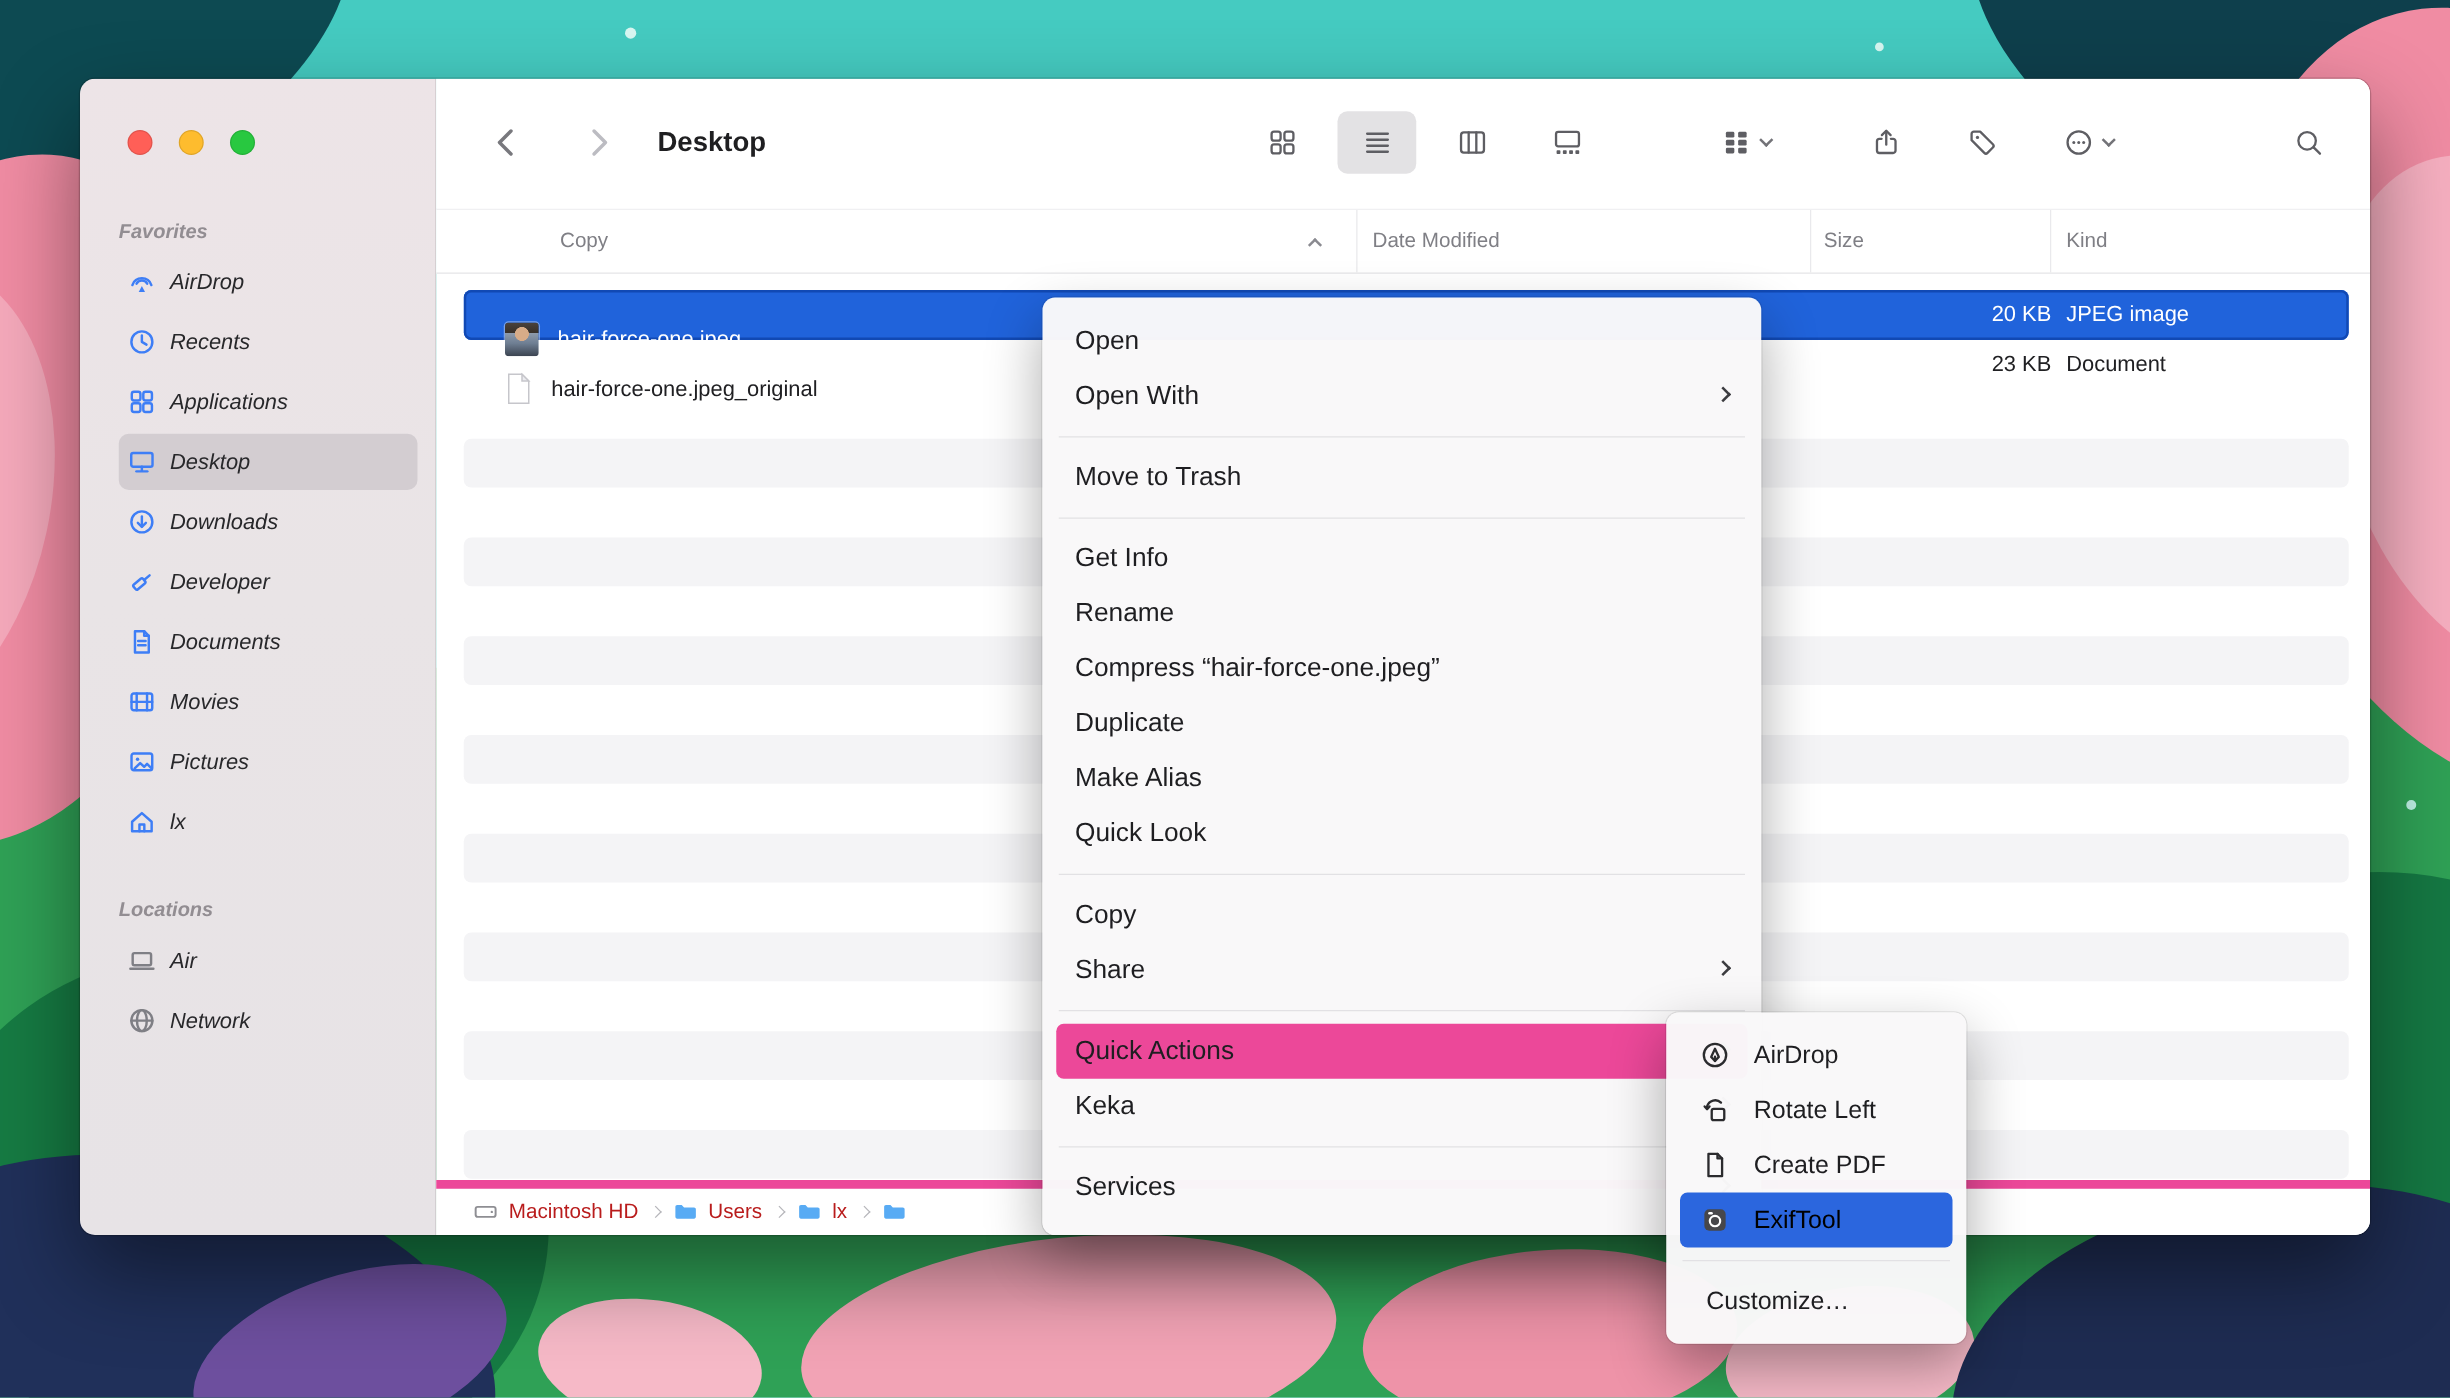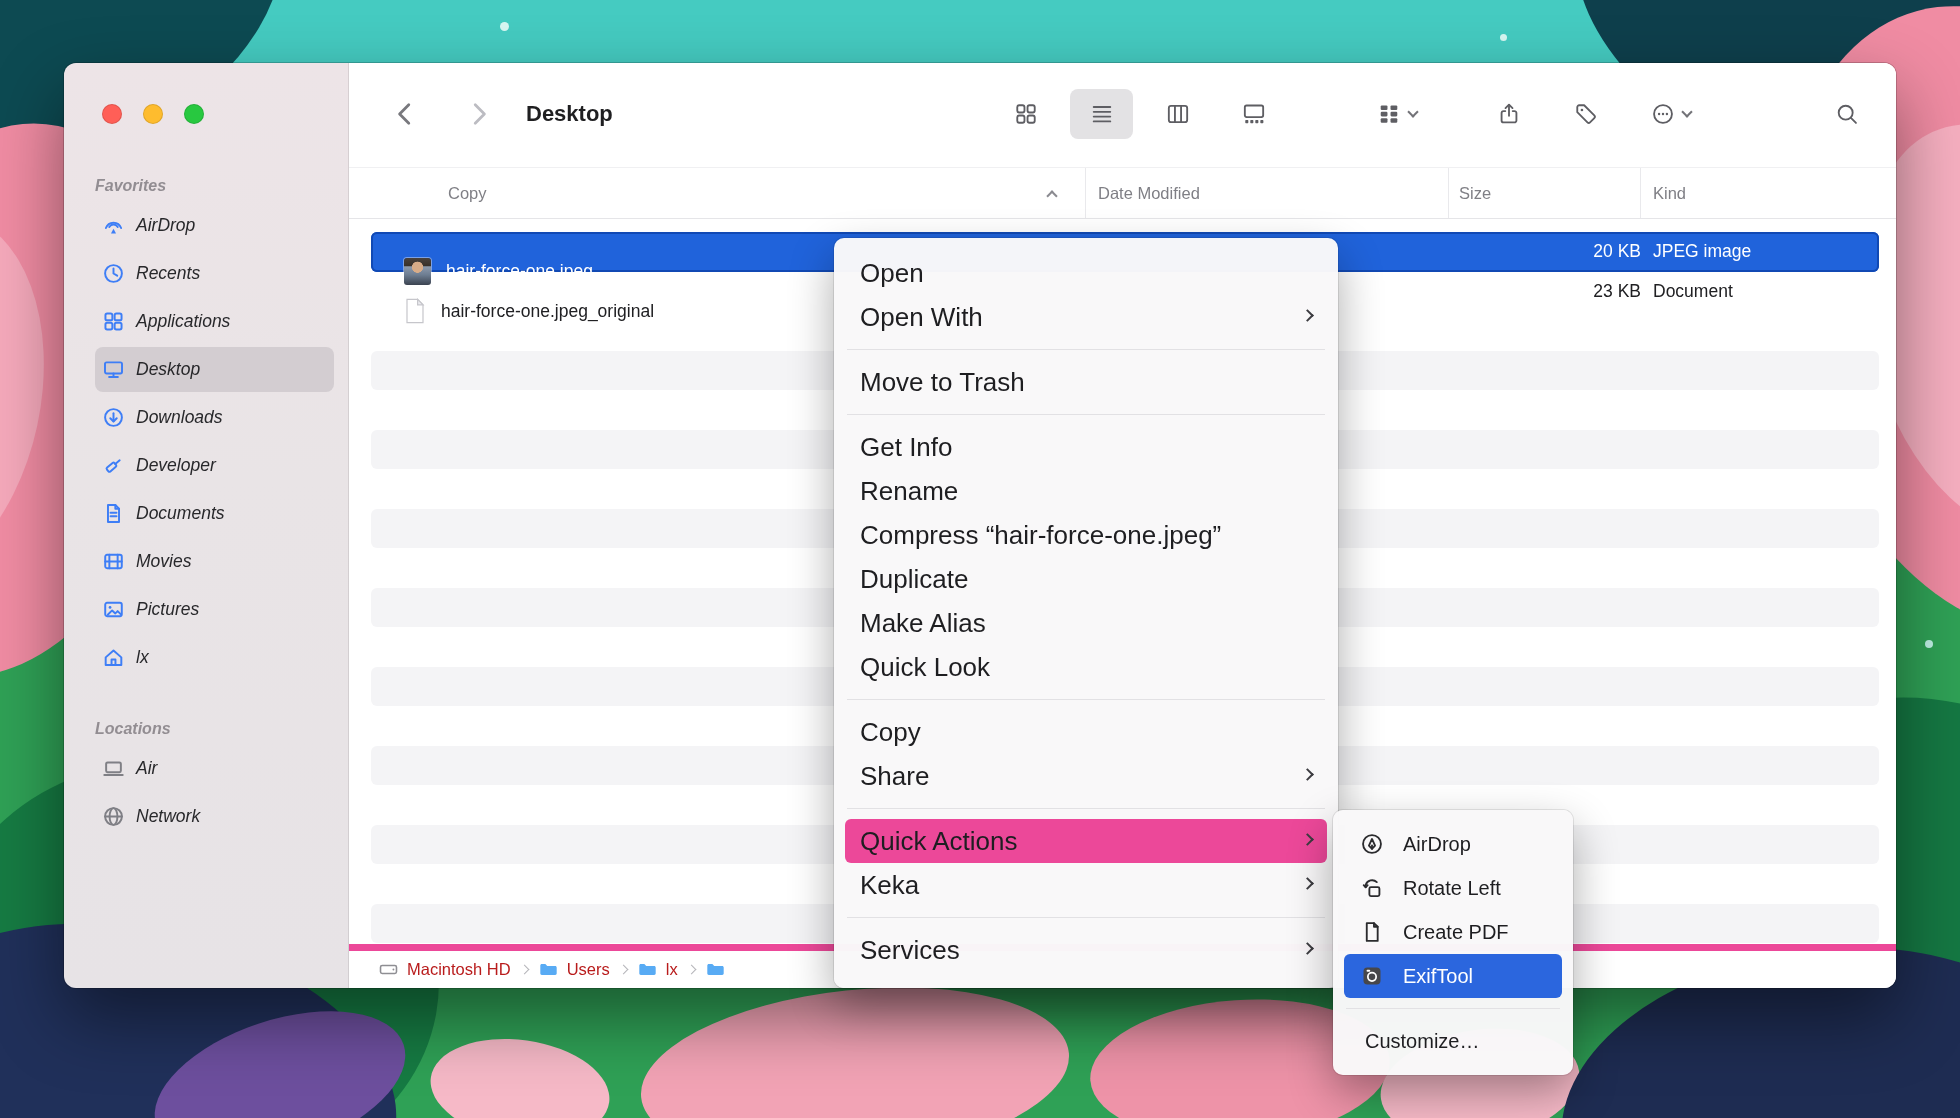--- a/index.html
+++ b/index.html
@@ -96,37 +96,37 @@
   .pathbar { position: absolute; left: 0; right: 0; top: 881px; bottom: 0;
     border-top: 7px solid #ec4899; background: #fff; display: flex; align-items: center;
     padding-left: 29px; gap: 10px; font-size: 16.5px; color: #b91c1c; }
   .crumb { display: flex; align-items: center; gap: 8px; }
   .csep { width: 7px; height: 7px; border-width: 1.8px; color: #b5b5ba; }
   .picon { width: 21px; height: 21px; fill: none; stroke: #8e8e93; stroke-width: 1.5; }
   .pfill { fill: #8e8e93; stroke: none; }
   .picon-folder { width: 21px; height: 21px; }
 
   
-  .ctx-menu { position: absolute; left: 834px; top: 238px; width: 504px; height: 750px;
+  .ctx-menu { position: absolute; left: 834px; top: 238px; width: 575px; height: 750px;
     background: rgba(249,248,249,.98); border-radius: 10px; z-index: 50; padding: 13px 0;
-    font-size: 26px; color: #1e1e21;
+    font-size: 21px; color: #1e1e21;
     box-shadow: 0 0 0 1px rgba(0,0,0,.09), 0 18px 45px rgba(0,0,0,.33); }
   .mi { position: relative; height: 44px; line-height: 44px; padding: 0 26px; white-space: nowrap; }
   .mi.hl { margin: 0 11px; padding: 0 15px; background: #ec4899; border-radius: 6px; }
   .mchev { position: absolute; right: 26px; top: 50%; margin-top: -6px; color: #3c3c40; }
   .mi.hl .mchev { right: 15px; }
   .msep { height: 1px; background: #e2e1e4; margin: 10px 13px; }
 
   .sub-menu { position: absolute; left: 1333px; top: 810px; width: 240px; height: 265px;
     background: rgba(249,248,249,.98); border-radius: 10px; z-index: 60; padding: 12px 0;
     font-size: 20px; color: #1e1e21;
     box-shadow: 0 0 0 1px rgba(0,0,0,.09), 0 18px 45px rgba(0,0,0,.33); }
   .smi { display: flex; align-items: center; height: 44px; padding: 0 10px 0 26px; gap: 18px; white-space: nowrap; }
   .smi .sm-icon { width: 26px; height: 26px; flex: none; display: flex; align-items: center; justify-content: center; }
-  .smi.sel { margin: 0 11px; padding: 0 4px 0 15px; background: #2b66de; border-radius: 6px; color: #ffffff; }
+  .smi.sel { margin: 0 11px; padding: 0 4px 0 15px; background: #2b66de; border-radius: 6px; color: #000000; }
   .smi.customize { padding-left: 32px; }
   .smicon { width: 24px; height: 24px; fill: none; stroke: #2b2b2e; stroke-width: 1.7;
     stroke-linecap: round; stroke-linejoin: round; }
   .docicon { flex: none; }
 </style>
 </head>
 <body>
 
 <div class="wp-grass"></div>
 <div class="shape" style="left:-60px; top:760px; width:500px; height:420px; background:#167B43; transform:rotate(10deg);"></div>

